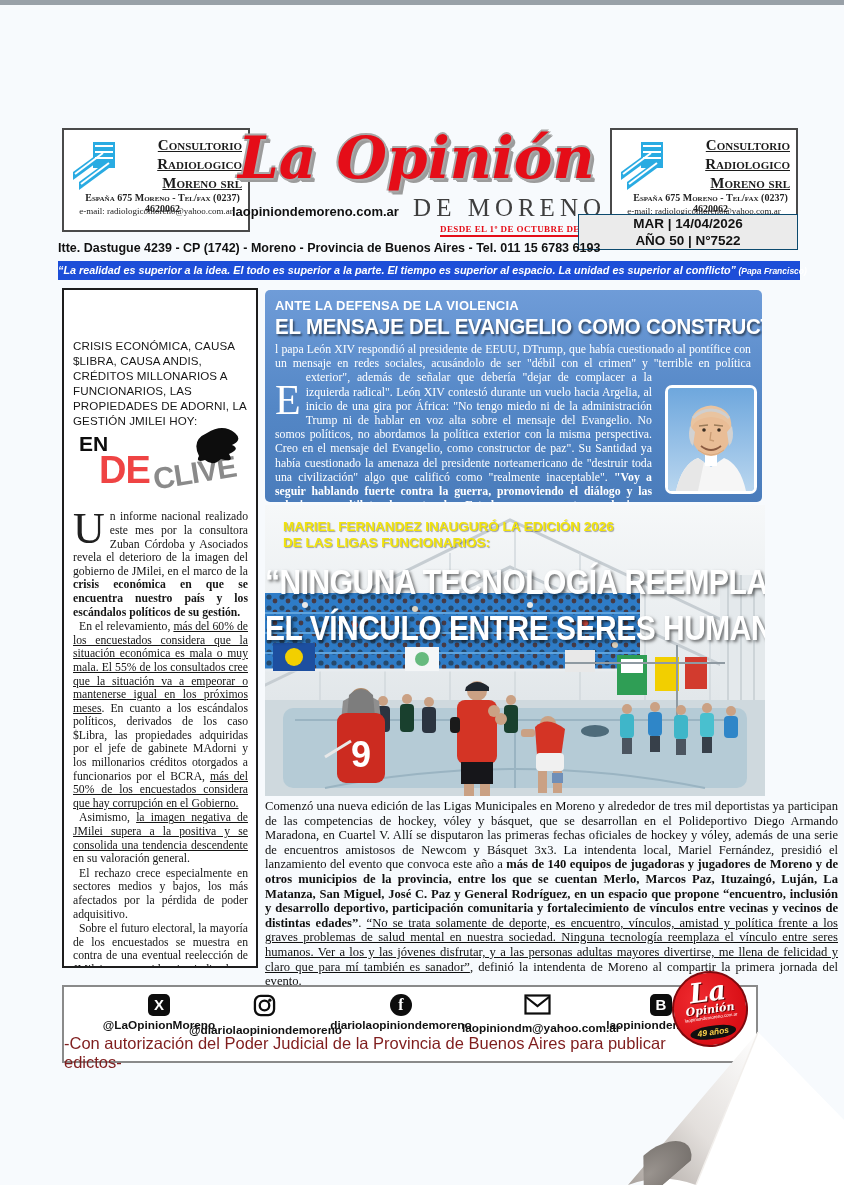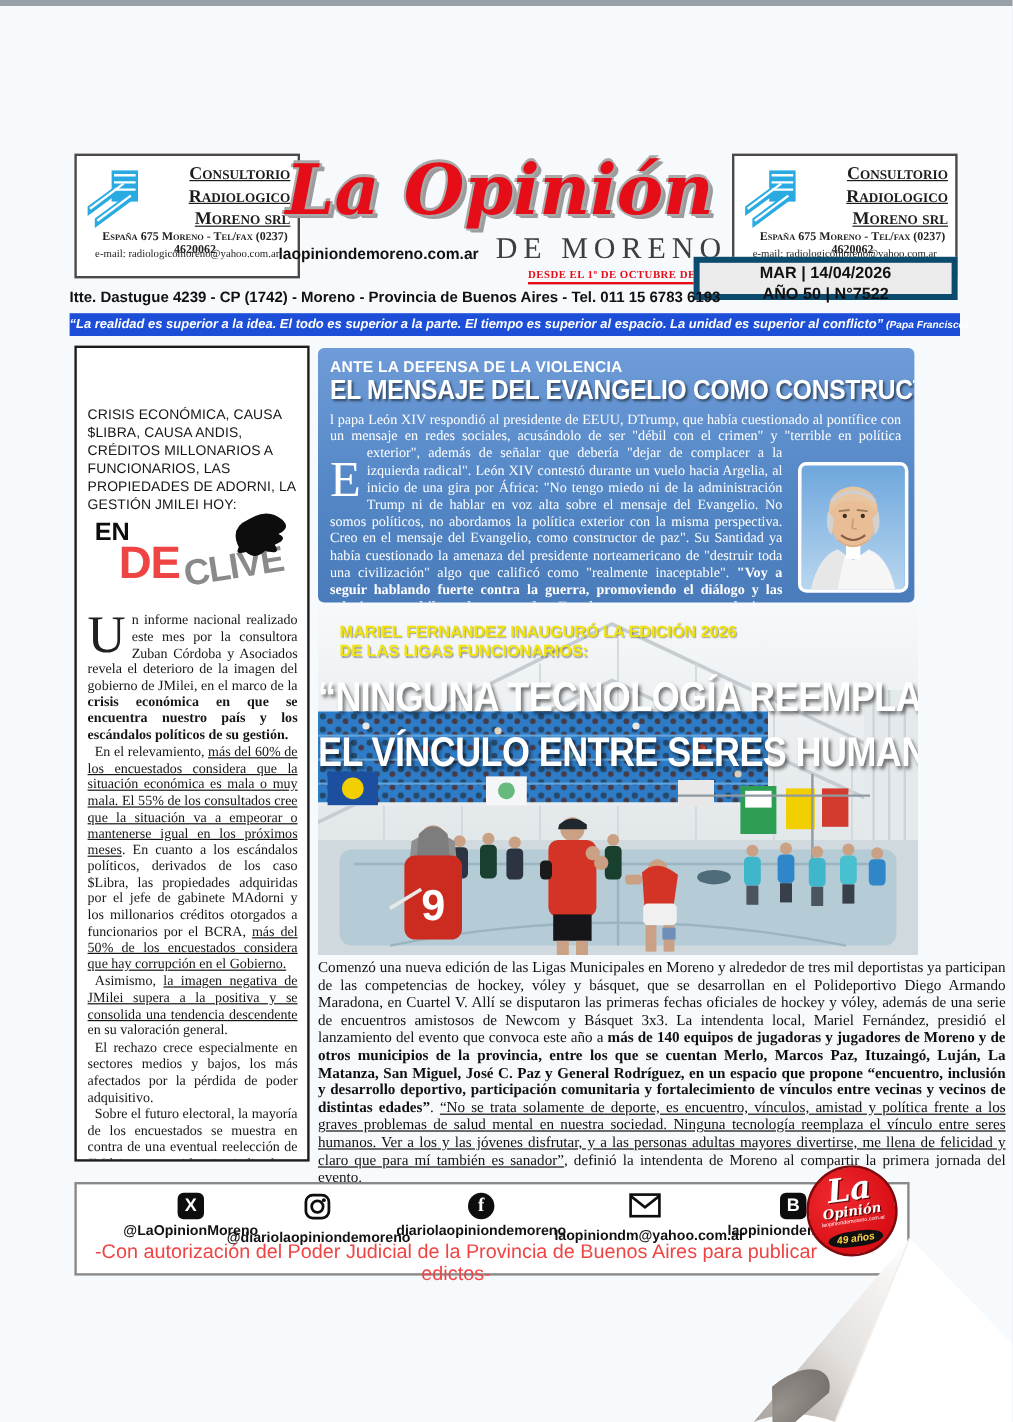--- a/index.html
+++ b/index.html
@@ -28,21 +28,21 @@
             color:#e50d18;
             text-shadow:2px 0 #a9a9a9,-2px 0 #a9a9a9,0 2px #a9a9a9,0 -2px #a9a9a9,
                         3px 3px 0 #9c9c9c,4px 4px 0 #9c9c9c;}
   .mh-site{position:absolute;left:2px;top:68px;font-size:13px;font-weight:bold;color:#101010;}
   .mh-sub{position:absolute;right:0;top:58px;font-family:"Liberation Serif",serif;
           font-size:25px;letter-spacing:5px;color:#3e3e3e;white-space:nowrap;}
   .mh-since{position:absolute;right:4px;top:88px;font-family:"Liberation Serif",serif;
             font-weight:bold;font-size:9px;color:#e50d18;border-bottom:2px solid #e50d18;
             letter-spacing:.4px;padding-bottom:1px;white-space:nowrap;}
 
-  .datebox{left:578px;top:214px;width:220px;height:36px;background:#ebebeb;border:5px solid #0c4a6e;
+  .datebox{left:578px;top:214px;width:220px;height:36px;background:#ebebeb;border:1px solid #0c4a6e;
            box-sizing:border-box;text-align:center;font-weight:bold;font-size:13.5px;line-height:17px;}
   .addr{left:58px;top:241px;font-weight:bold;font-size:12.5px;white-space:nowrap;}
   .banner{left:58px;top:261px;width:742px;height:19px;background:#1d4ed8;color:#fff;
           text-align:center;font-weight:bold;font-style:italic;font-size:10.8px;line-height:19px;white-space:nowrap;}
   .banner .attr{font-size:8.5px;}
 
   
   .leftcol{left:62px;top:288px;width:196px;height:680px;background:#fff;border:2px solid #1d1d1d;
            box-sizing:border-box;padding:8px 8px 4px 9px;overflow:hidden;}
   .lc-kicker{font-size:11.6px;line-height:1.3;color:#161616;letter-spacing:.1px;margin-top:40px;}
@@ -90,21 +90,21 @@
   
   .footer{left:62px;top:985px;width:696px;height:78px;background:#fff;border:2px solid #8a8a8a;
           box-sizing:border-box;}
   .soc{position:absolute;top:7px;text-align:center;width:150px;}
   .soc .ic{display:inline-block;}
   .soc .handle{margin-top:2px;font-size:11.8px;font-weight:bold;white-space:nowrap;}
   .icbox{width:22px;height:22px;background:#0d0d0d;border-radius:5px;color:#fff;
          font-weight:800;font-size:15px;line-height:22px;text-align:center;}
   .iccircle{width:22px;height:22px;background:#0d0d0d;border-radius:50%;color:#fff;
             font-family:"Liberation Serif",serif;font-weight:800;font-size:16px;line-height:21px;text-align:center;}
-  .edictos{position:absolute;left:0;right:60px;top:47px;text-align:center;font-size:16.5px;color:#ef4444;}
+  .edictos{position:absolute;left:0;right:60px;top:47px;font-size:16.5px;color:#7f1d1d;}
   .folo{position:absolute;right:8px;top:-16px;width:72px;height:72px;border-radius:50%;
         background:radial-gradient(circle at 35% 35%,#ef2b30,#d90f16 70%);border:2px solid #7e0a0e;
         transform:rotate(-8deg);text-align:center;color:#fff;}
   .folo .l1{font-family:"DejaVu Serif",serif;font-style:italic;font-weight:bold;font-size:27px;
             line-height:26px;margin-top:6px;text-shadow:1px 1px 0 #5e0607;}
   .folo .l2{font-family:"DejaVu Serif",serif;font-style:italic;font-weight:bold;font-size:11px;
             line-height:10px;text-shadow:1px 1px 0 #5e0607;}
   .folo .l3{font-size:4.5px;line-height:5px;}
   .folo .band{position:absolute;left:13px;right:13px;bottom:6px;background:#101010;border-radius:50%/60%;
               font-style:italic;font-weight:bold;font-size:8.5px;color:#ffd24a;line-height:13px;height:13px;}

